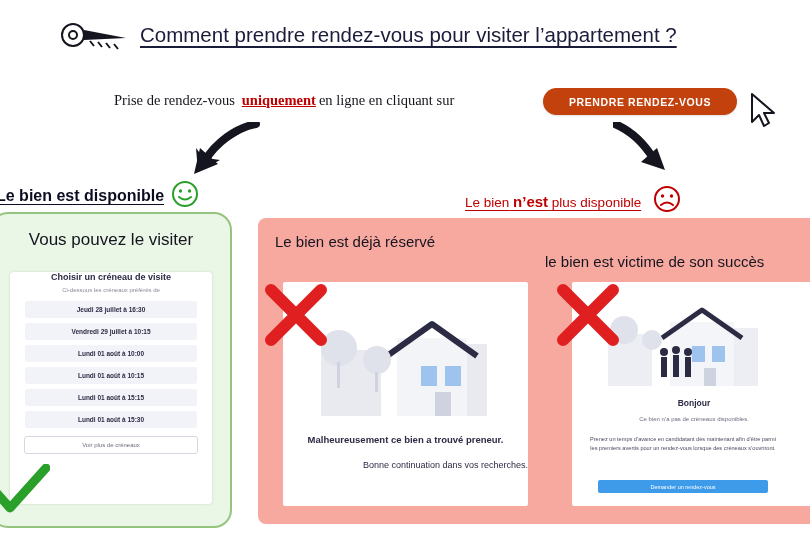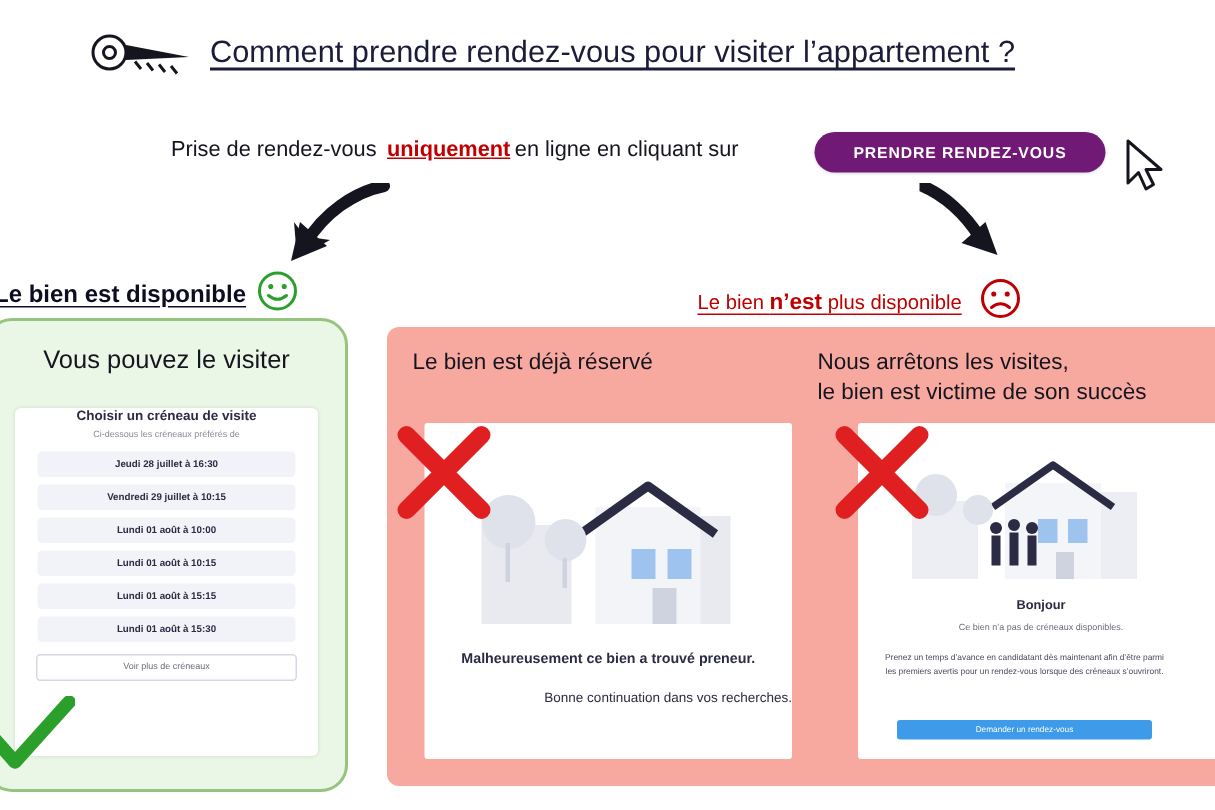--- a/index.html
+++ b/index.html
@@ -44,38 +44,39 @@
   
   .subtitle {
     position: absolute;
     left: 114px;
     top: 92px;
     font-size: 14.5px;
     color: #15151f;
     white-space: nowrap;
     display: flex;
     align-items: flex-start;
+    font-family: Liberation Serif, serif;
   }
   .subtitle .strong-u {
     color: #c00000;
     font-weight: bold;
     text-decoration: underline;
     margin: 0 3px;
   }
   .subtitle .sp {
     margin-right: 4px;
   }
 
   .cta-button {
     position: absolute;
     left: 543px;
     top: 88px;
     width: 194px;
     height: 27px;
-    background: #701a75;
+    background: #c2410c;
     border-radius: 14px;
     color: #ffffff;
     font-size: 10.5px;
     font-weight: bold;
     letter-spacing: 0.6px;
     display: flex;
     align-items: center;
     justify-content: center;
     box-shadow: 0 1px 2px rgba(0,0,0,0.12);
   }
@@ -425,21 +426,21 @@
       <svg width="60" height="52" viewBox="0 0 60 52">
         <path d="M4 26 L20 44 L56 4" stroke="#2aa02a" stroke-width="9" fill="none" stroke-linecap="round" stroke-linejoin="round"></path>
       </svg>
     </span>
   </div>
 
   <div class="red-panel"></div>
 
   <div class="red-col-title rt1">Le bien est déjà réservé</div>
   <div class="red-col-title rt2">
-    <span>Nous arrêtons les visites,</span><br>
+    <br>
     <span>le bien est victime de son succès</span>
   </div>
 
   <div class="white-card wc1">
     <span class="house-illus hi1">
       <svg width="176" height="118" viewBox="0 0 176 118">
         <rect x="4" y="46" width="60" height="66" fill="#e9eaf0"></rect>
         <rect x="96" y="40" width="74" height="72" fill="#e9eaf0"></rect>
         <path d="M80 34 L150 34 L150 112 L80 112 Z" fill="#f3f4f8"></path>
         <path d="M70 52 L115 20 L160 52" stroke="#2b2b44" stroke-width="6" fill="none" stroke-linejoin="round"></path>

